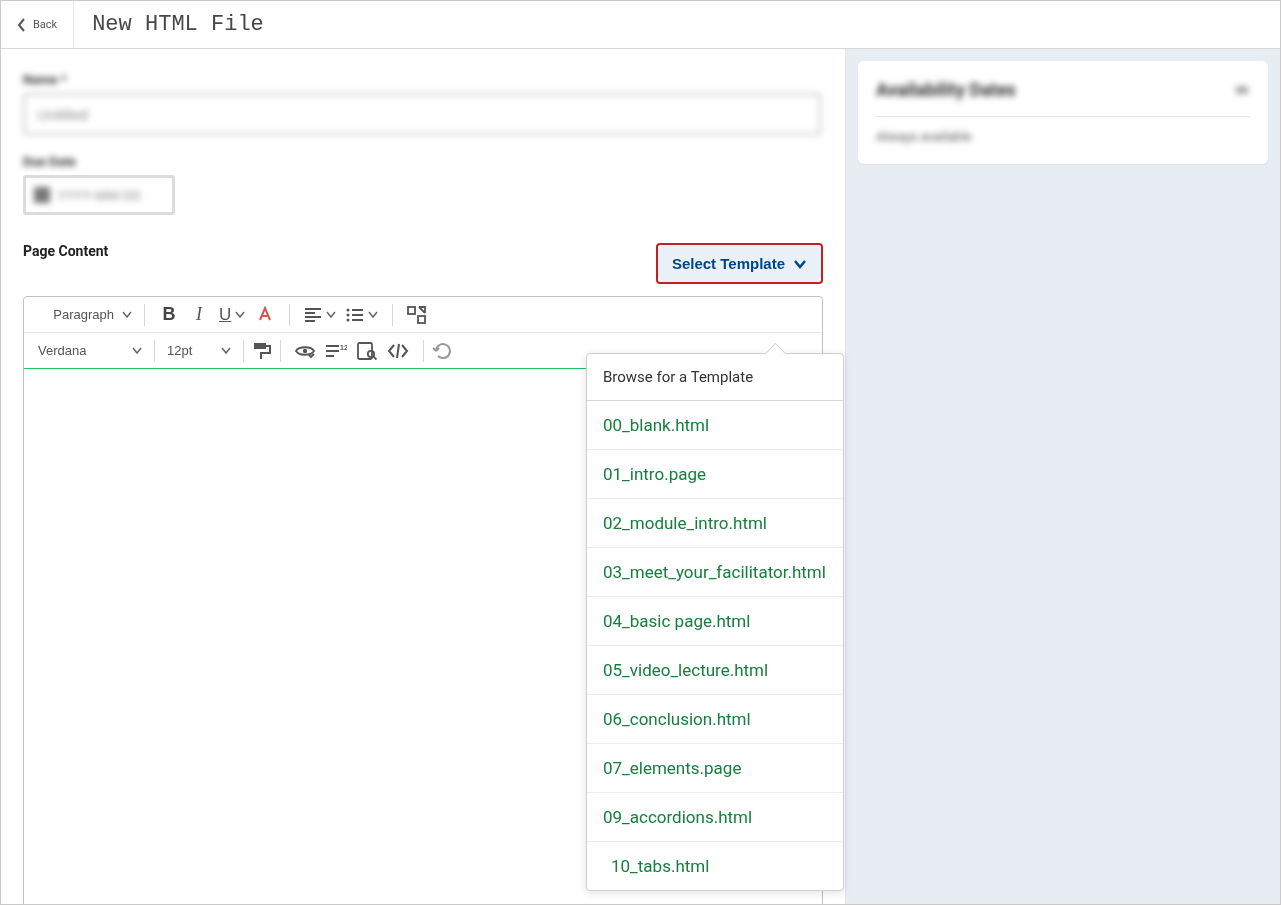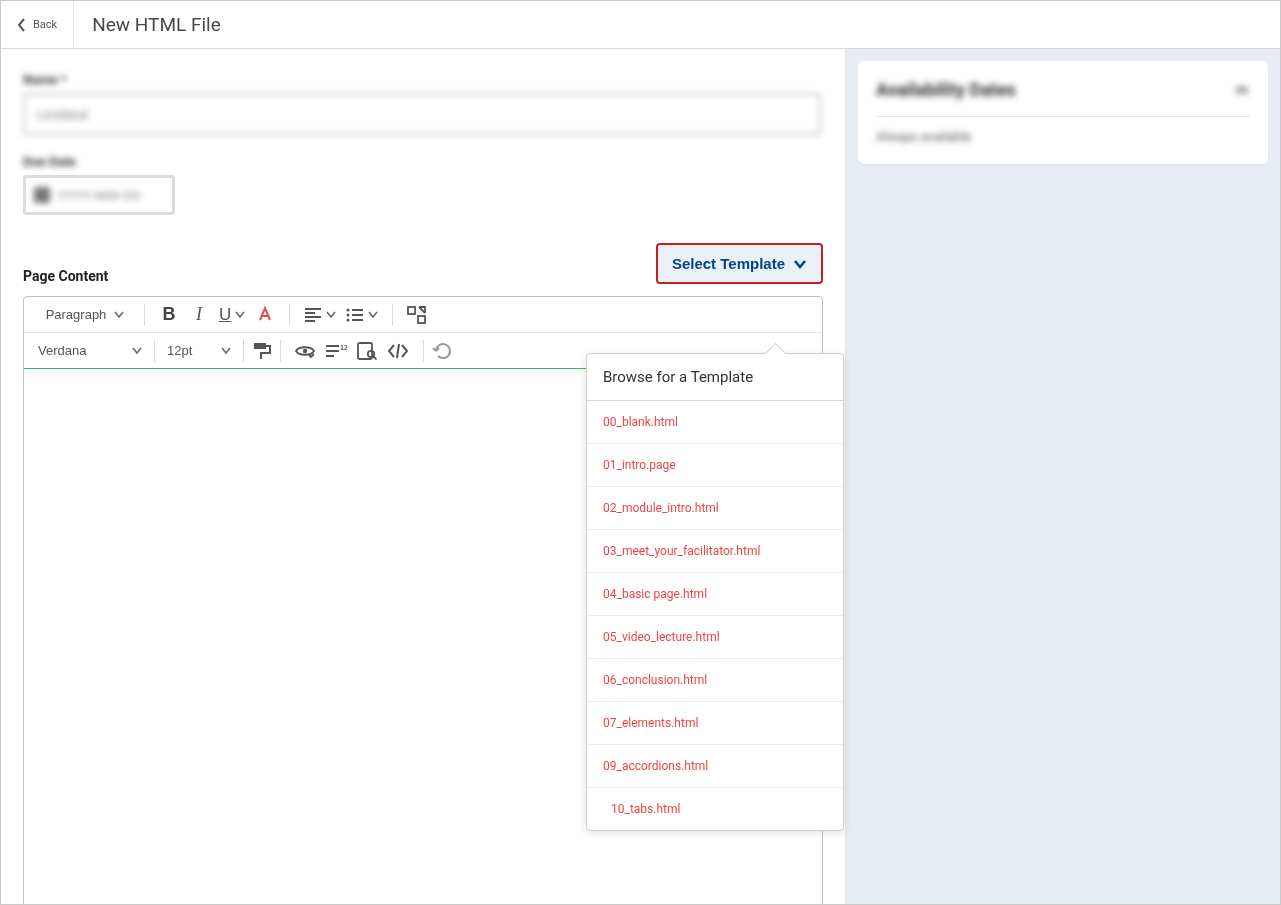--- a/index.html
+++ b/index.html
@@ -29,23 +29,24 @@
     padding: 0 16px;
     height: 100%;
     border-right: 1px solid #e5e5e5;
     color: #565656;
     font-size: 11px;
     cursor: pointer;
   }
   .back-btn svg { width: 10px; height: 14px; }
   .page-title {
     padding: 0 18px;
-    font-size: 19px;
+    font-size: 22px;
     font-weight: 400;
     color: #484848;
+    font-family: Liberation Mono, monospace;
   }
   
   .layout { display: flex; height: calc(100% - 48px); }
   .main-col {
     flex: 0 0 840px;
     padding: 22px 22px 0 22px;
     position: relative;
     background: #fff;
     border-right: 1px solid #e5e5e5;
   }
@@ -103,21 +104,21 @@
     background:#fff;
   }
   .date-input-blur { filter: blur(3px); display:flex; align-items:center; gap:8px;}
   .cal-ic { width:16px; height:16px; background:#777; }
   .date-placeholder { color:#888; font-size:13px; letter-spacing:0.5px;}
 
   
   .pc-row {
     display:flex;
     justify-content:space-between;
-    align-items:flex-end;
+    align-items:flex-start;
     margin-top: 28px;
     margin-bottom: 12px;
   }
   .pc-label { font-weight:700; font-size:14px; color:#222; }
   .select-tpl-wrap {
     border: 2px solid #c22020;
     border-radius: 4px;
   }
   .select-tpl-btn {
     background:#e9f0f7;
@@ -206,22 +207,22 @@
   }
   .tpl-menu-header {
     padding:14px 16px;
     font-size:15px;
     color:#333;
     border-bottom:1px solid #d6d6d6;
     cursor:pointer;
   }
   .tpl-item {
     padding:14px 16px;
-    font-size:12px;
-    color:#ef4444;
+    font-size:17px;
+    color:#15803d;
     border-bottom:1px solid #ececec;
     cursor:pointer;
   }
   .tpl-item:last-child { border-bottom:none;margin-left:8px; }
 </style>
 </head>
 <body>
 
 <div class="page-header">
   <div class="back-btn">
@@ -261,21 +262,21 @@
           <svg viewBox="0 0 14 10">
               <path d="M2 2 L7 8 L12 2" fill="none" stroke="#004489" stroke-width="2.5"></path>
             </svg>
         </button>
       </div>
     </div>
 
     <div class="editor">
 
       <div class="toolbar-row">
-        <button class="tb-dd" style="width:110px; justify-content:center;">
+        <button class="tb-dd" style="width:110px; justify-content:flex-end;">
           <span>Paragraph</span>
           <svg class="chev-sm" viewBox="0 0 10 8">
               <path d="M1 1 L5 6 L9 1" fill="none" stroke="#666" stroke-width="1.5"></path>
             </svg>
         </button>
         <div class="tb-sep"></div>
         <div class="tb-group">
           <button class="tb-btn">
               <span class="bold-b">B</span>
             </button>
@@ -390,21 +391,21 @@
     <div class="tpl-menu">
       <div class="tpl-menu-header">Browse for a Template</div>
       <div id="tpl-list">
           <div class="tpl-item">00_blank.html</div>
           <div class="tpl-item">01_intro.page</div>
           <div class="tpl-item">02_module_intro.html</div>
           <div class="tpl-item">03_meet_your_facilitator.html</div>
           <div class="tpl-item">04_basic page.html</div>
           <div class="tpl-item">05_video_lecture.html</div>
           <div class="tpl-item">06_conclusion.html</div>
-          <div class="tpl-item">07_elements.html</div>
+          <div class="tpl-item">07_elements.page</div>
           <div class="tpl-item">09_accordions.html</div>
           <div class="tpl-item">10_tabs.html</div>
         </div>
     </div>
 
   </div>
 
   <div class="side-col">
     <div class="side-card">
       <div class="side-card-row">

